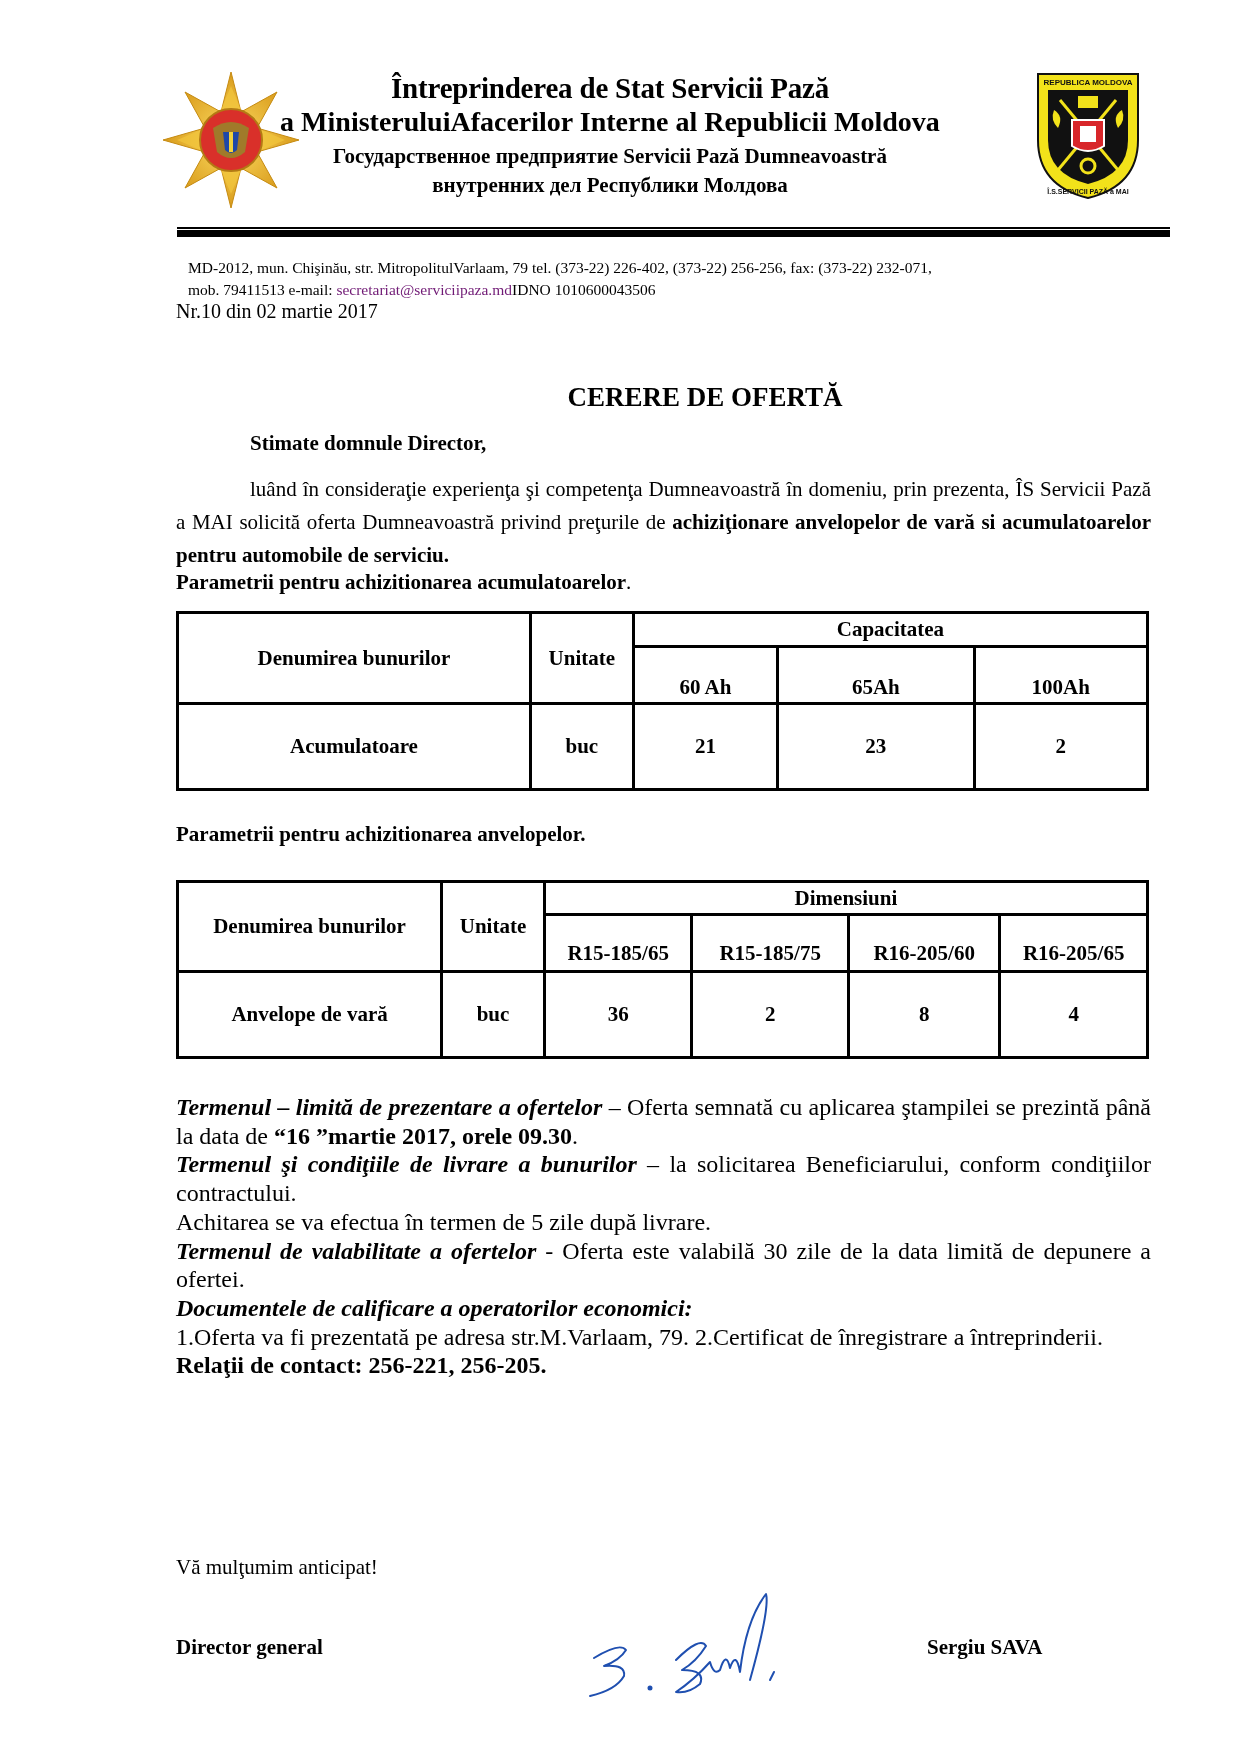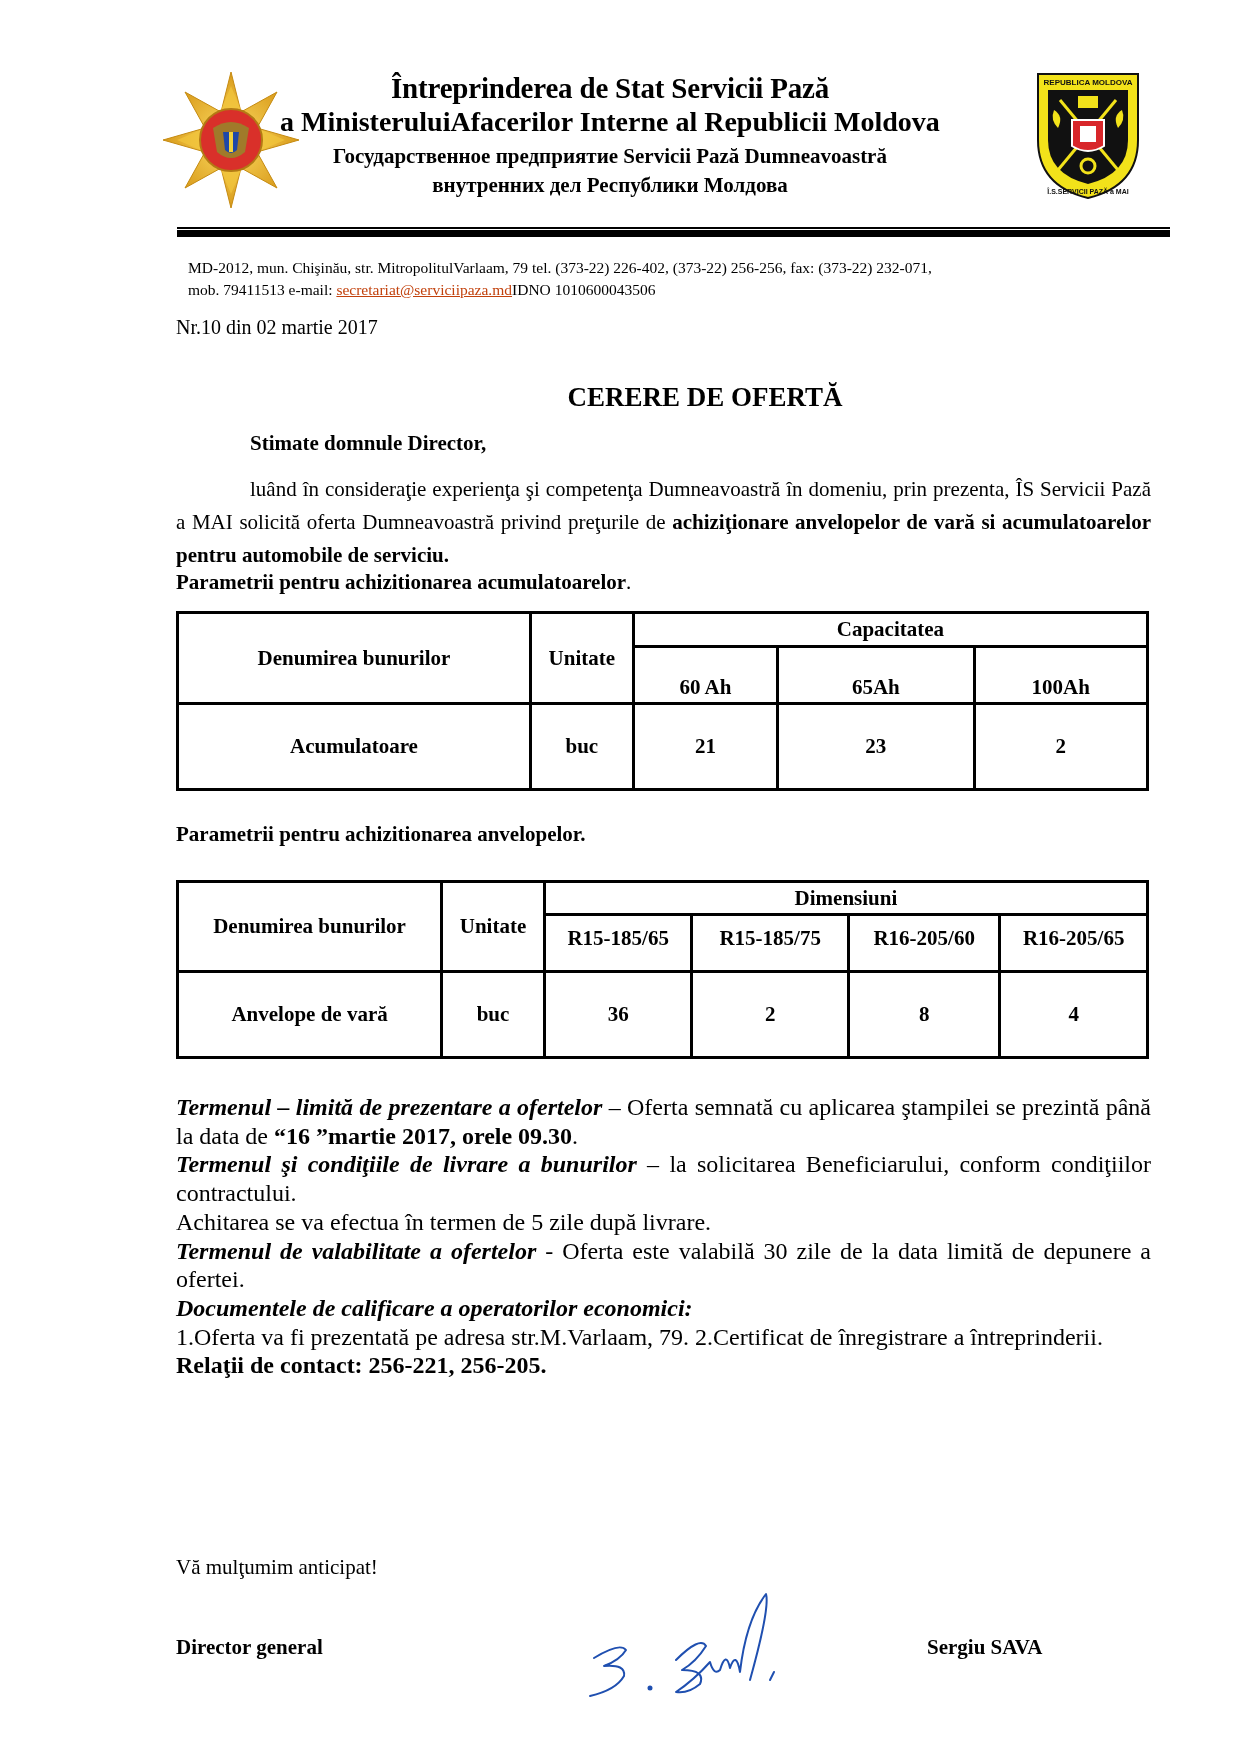--- a/index.html
+++ b/index.html
@@ -14,39 +14,39 @@
   .hdr-1 { top: 72px; font-size: 29px; letter-spacing: -0.2px; }
   .hdr-2 { top: 106px; font-size: 28px; }
   .hdr-3 { top: 144px; font-size: 21px; }
   .hdr-4 { top: 173px; font-size: 21px; }
   .rule-thin { left: 177px; width: 993px; top: 227px; height: 2px; background: #000; }
   .rule-thick { left: 177px; width: 993px; top: 230px; height: 7px; background: #000; }
 
   .addr { left: 188px; font-size: 15.5px; white-space: nowrap; }
   .addr1 { top: 259px; }
   .addr2 { top: 281px; }
-  .addr a { color: #c2410c; text-decoration: underline; }
-  .nrline { left: 176px; top: 316px; font-size: 20px; white-space: nowrap; }
+  .addr a { color: #701a75; }
+  .nrline { left: 176px; top: 300px; font-size: 20px; white-space: nowrap; }
 
   .title { left: 0; width: 1410px; text-align: center; top: 382px; font-size: 27px; font-weight: bold; }
   .salut { left: 250px; top: 431px; font-size: 21px; font-weight: bold; }
 
   .para { left: 176px; width: 975px; font-size: 21px; line-height: 33px; text-align: justify; }
   .para1 { top: 473px; }
   .para1 .indent { display: inline-block; width: 74px; }
   .para-b { font-weight: bold; }
   .p-bat { left: 176px; top: 557px; font-size: 21px; font-weight: bold; margin-top: 13px; }
 
   table.doc { position: absolute; border-collapse: collapse; font-size: 21px; font-weight: bold; }
   table.doc td { border: 3px solid #000; text-align: center; padding: 0; }
   .tbl1 { left: 176px; top: 611px; width: 973px; }
   .tbl1 td.sub { vertical-align: bottom; padding-bottom: 2px; }
   .p-tire { left: 176px; top: 822px; font-size: 21px; font-weight: bold; }
   .tbl2 { left: 176px; top: 880px; width: 973px; }
-  .tbl2 td.sub { vertical-align: bottom; padding-bottom: 19px; }
+  .tbl2 td.sub { vertical-align: bottom; padding-bottom: 4px; }
 
   .body { left: 176px; width: 975px; top: 1093px; font-size: 24px; line-height: 28.7px; text-align: justify; }
   .body .bi { font-weight: bold; font-style: italic; }
   .body .b { font-weight: bold; }
   .body p { margin: 0; }
 
   .thanks { left: 176px; top: 1555px; font-size: 21px; }
   .sign-role { left: 176px; top: 1635px; font-size: 21px; font-weight: bold; }
   .sign-name { left: 927px; top: 1635px; font-size: 21px; font-weight: bold; }
   .signature { left: 580px; top: 1580px; width: 220px; height: 120px; }

